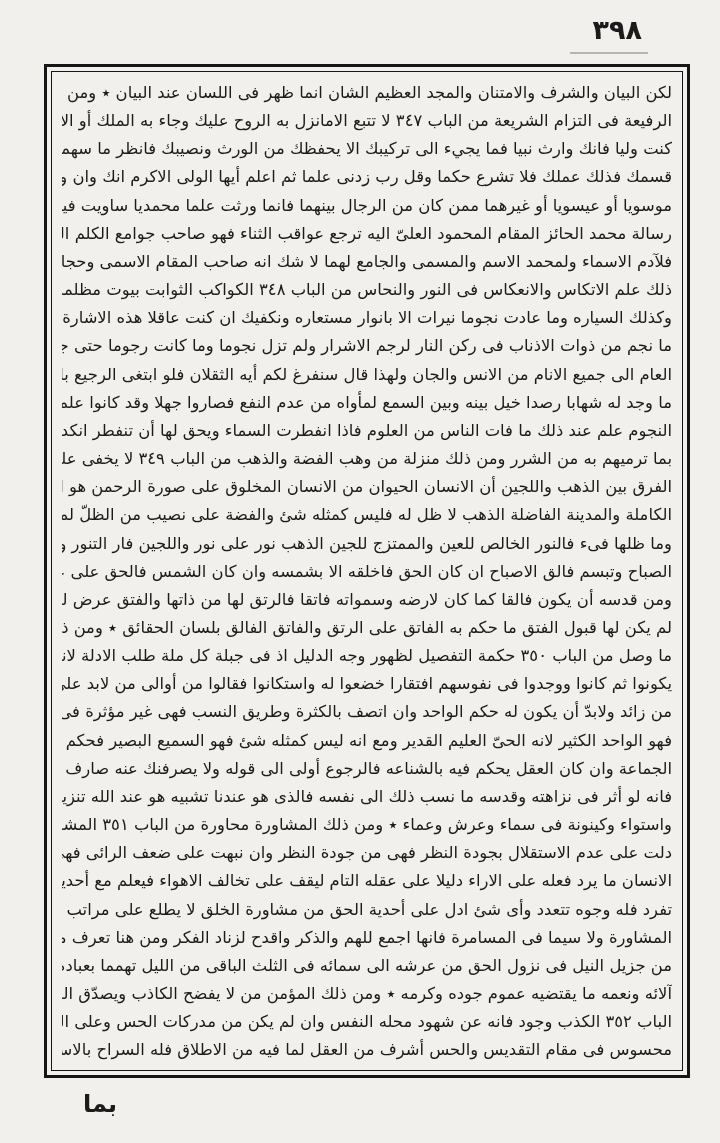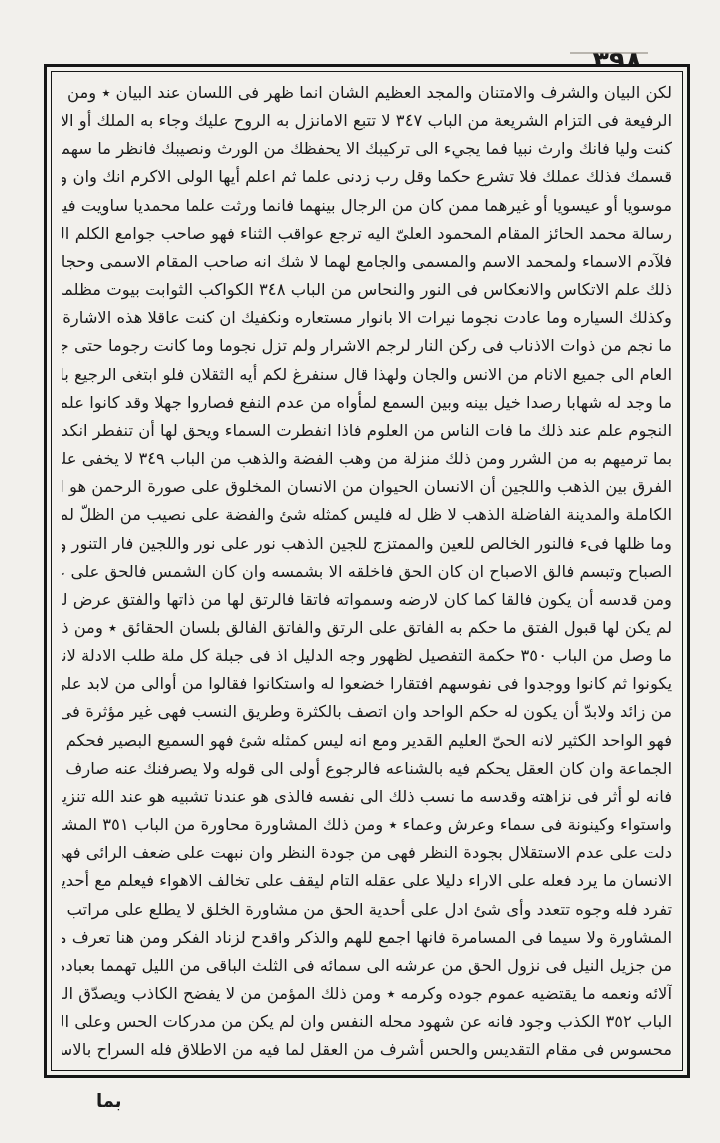--- a/index.html
+++ b/index.html
@@ -16,21 +16,20 @@
     overflow: hidden;
   }
   .page-number {
     position: absolute;
     top: 14px;
     right: 78px;
     font-size: 27px;
     font-weight: bold;
     letter-spacing: 1px;
     direction: rtl;
-    margin-top: 31px;
   }
   .page-number-rule {
     position: absolute;
     top: 52px;
     right: 72px;
     width: 78px;
     height: 2px;
     background: #8a857c;
     opacity: 0.55;
   }
@@ -76,22 +75,22 @@
   }
   
   .line::after {
     content: "";
     display: inline-block;
     width: 100%;
   }
   .catchword {
     position: absolute;
     top: 1090px;
-    left: 96px;
-    font-size: 18px;
+    left: 83px;
+    font-size: 24px;
     font-weight: bold;
     direction: rtl;
   }
 </style>
 </head>
 <body>
 
 <div class="page-number">٣٩٨</div>
 <div class="page-number-rule"></div>
 

